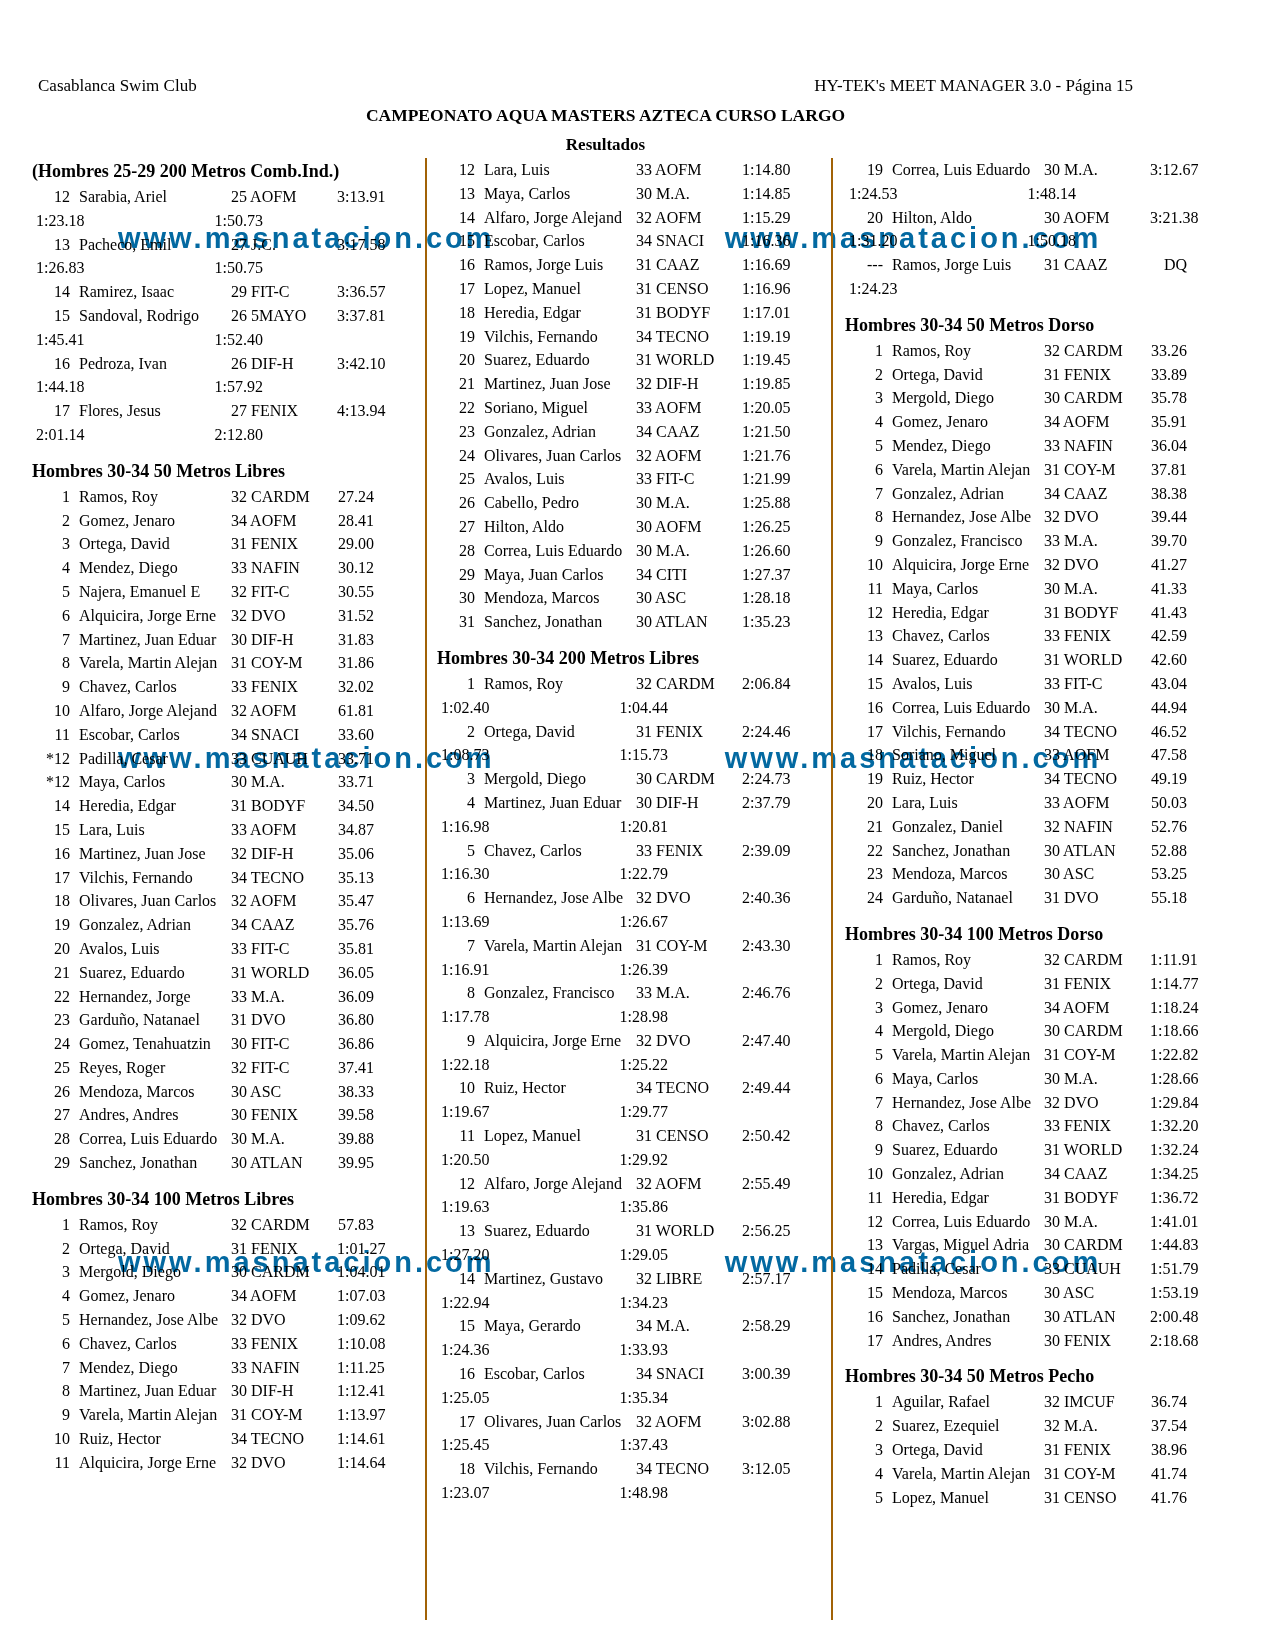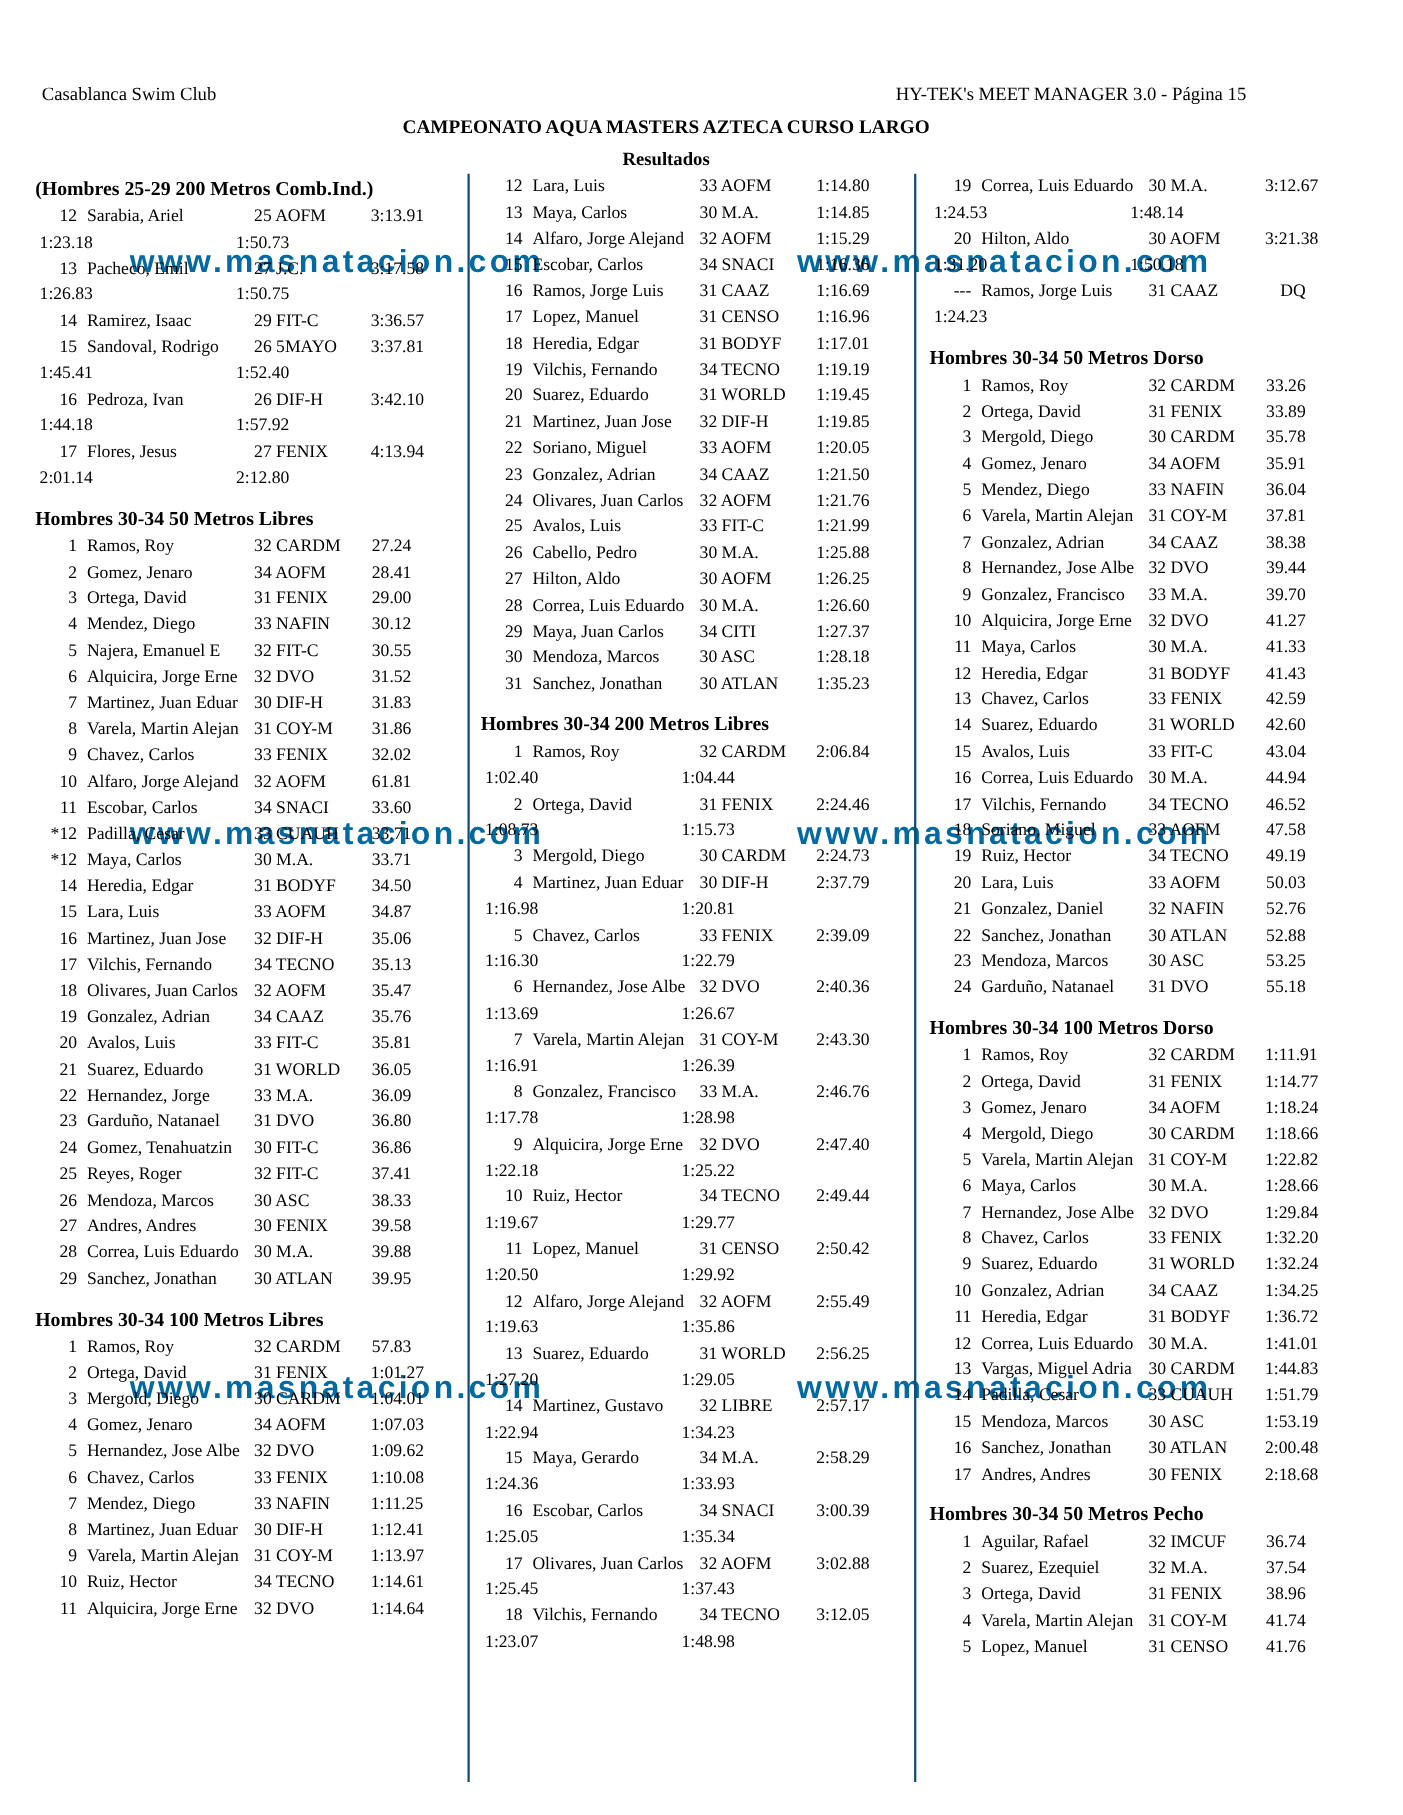--- a/index.html
+++ b/index.html
@@ -15,21 +15,21 @@
   }
   .title-block{text-align:center;padding-right:64px;position:relative;z-index:1;}
   .meet-title{font-size:17.5px;font-weight:bold;margin-top:9px;}
   .meet-sub{font-size:16.5px;font-weight:bold;margin-top:7px;}
   .results-label{font-size:17px;font-weight:bold;margin:9px 0 3px 0;}
   #columns{
     display:grid;grid-template-columns:397px 406px 412px;
     margin-left:30px;min-height:1462px;position:relative;z-index:1;
   }
   .col{min-height:100%;}
-  .col-1,.col-2{border-right:2px solid #0c4a6e;}
+  .col-1,.col-2{border-right:2px solid #a16207;}
   .col-inner{width:338px;}
   .col-1 .col-inner{margin-left:6px;}
   .col-2 .col-inner{margin-left:14px;}
   .col-3 .col-inner{margin-left:16px;}
   .section{margin-top:11px;}
   .section:first-child{margin-top:0;}
   .sec-title{font-weight:bold;font-size:18px;line-height:27px;margin-left:-4px;white-space:nowrap;}
   .row{display:flex;font-size:16px;line-height:23.8px;}
   .place{width:34px;text-align:right;flex:none;white-space:nowrap;}
   .name{margin-left:9px;width:152px;flex:none;white-space:nowrap;overflow:hidden;}

